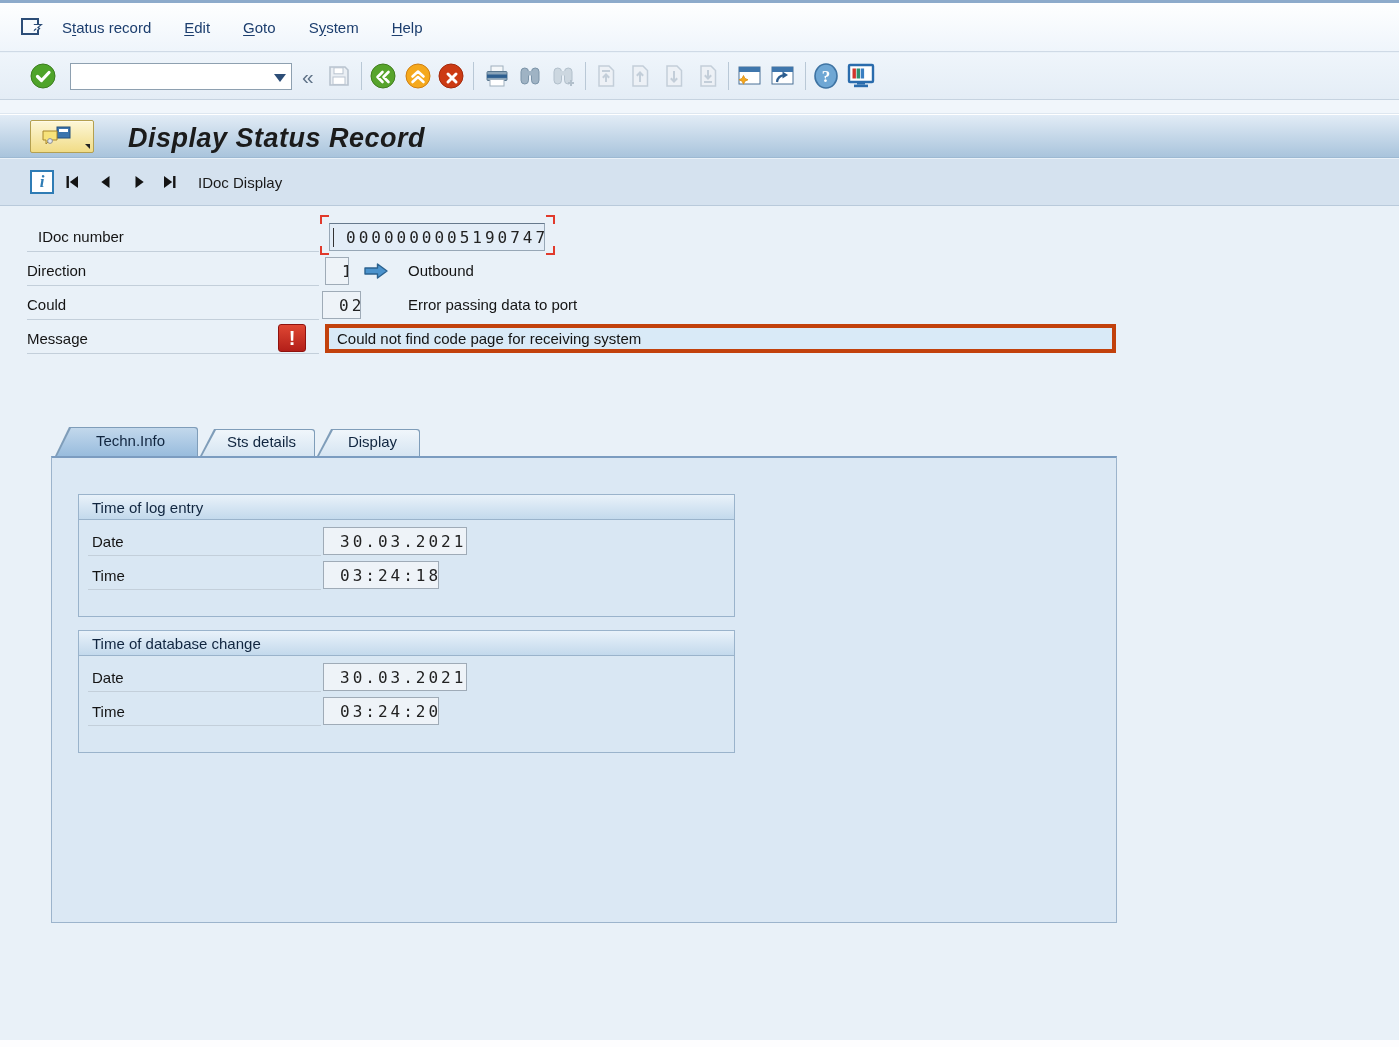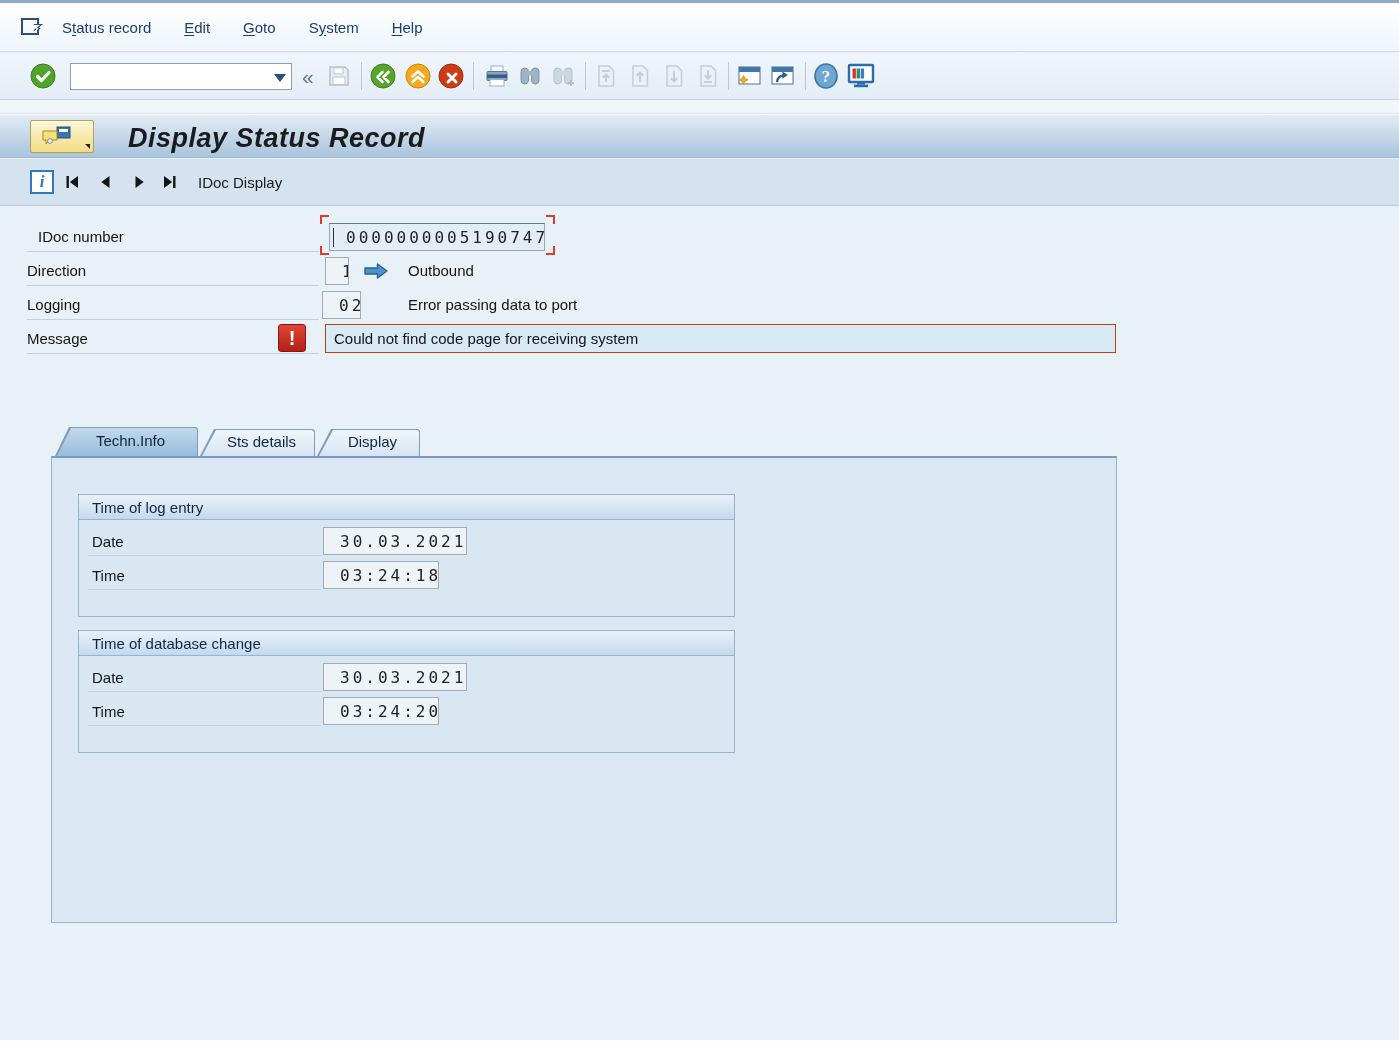--- a/index.html
+++ b/index.html
@@ -58,21 +58,21 @@
   .app-label { position:absolute; left:198px; top:15px; font-size:15px; color:#1a1a1a; }
 
   
   .flabel { position:absolute; font-size:15px; color:#141414; }
   .lline { position:absolute; height:1px; background:#c3cfda; }
   .field { position:absolute; background:#eef3f8; border:1px solid #9fabb7;
     font-family:"DejaVu Sans Mono",monospace; font-size:16px; letter-spacing:3px;
     color:#222; display:flex; align-items:center; padding-left:16px; white-space:nowrap; overflow:hidden; }
   .field-edit { background:#e3edf7; border:1px solid #97a7b6; border-top-color:#66798c; }
   .idoc-field::before { content:''; position:absolute; left:3px; top:4px; width:1px; height:19px; background:#333; }
-  .msg-field { position:absolute; background:#d9eaf7; border:1px solid #c2410c;
+  .msg-field { position:absolute; background:#d9eaf7; border:4px solid #c2410c;
     font-size:15px; color:#141414; display:flex; align-items:center; padding-left:8px; }
   .ftext { position:absolute; font-size:15px; color:#141414; }
   .fb { position:absolute; width:9px; height:9px; }
   .fb.tl { border-left:2px solid #e13a2c; border-top:2px solid #e13a2c; }
   .fb.tr { border-right:2px solid #e13a2c; border-top:2px solid #e13a2c; }
   .fb.bl { border-left:2px solid #e13a2c; border-bottom:2px solid #e13a2c; }
   .fb.br { border-right:2px solid #e13a2c; border-bottom:2px solid #e13a2c; }
   .msg-icon { position:absolute; left:278px; top:324px; width:28px; height:28px;
     background:linear-gradient(#df4733,#b31f19); border:1px solid #8f120e; border-radius:3px;
     color:#fff; font-weight:bold; font-size:20px; display:flex; align-items:center; justify-content:center; }
@@ -296,21 +296,21 @@
   <span class="flabel" style="left:27px; top:262px">Direction</span>
   <span class="lline" style="left:27px; top:285px; width:292px"></span>
   <span class="field" style="left:325px; top:257px; width:24px; height:28px">1</span>
   <span style="position:absolute; left:362px; top:261px">
     <svg width="28" height="20" viewBox="0 0 28 20">
       <path d="M3 7h12.5V3l9.5 7-9.5 7v-4H3z" fill="#4b93cd" stroke="#2b628f" stroke-width="1.4" stroke-linejoin="round"></path>
     </svg>
   </span>
   <span class="ftext" style="left:408px; top:262px">Outbound</span>
 
-  <span class="flabel" style="left:27px; top:296px">Logging</span>
+  <span class="flabel" style="left:27px; top:296px">Could</span>
   <span class="lline" style="left:27px; top:319px; width:292px"></span>
   <span class="field" style="left:322px; top:291px; width:39px; height:28px">02</span>
   <span class="ftext" style="left:408px; top:296px">Error passing data to port</span>
 
   <span class="flabel" style="left:27px; top:330px">Message</span>
   <span class="lline" style="left:27px; top:353px; width:292px"></span>
   <span class="msg-icon">!</span>
   <span class="msg-field" style="left:325px; top:324px; width:791px; height:29px">Could not find code page for receiving system</span>
 
   <div class="tab" style="left:55px; top:427px; width:143px; height:29px">

